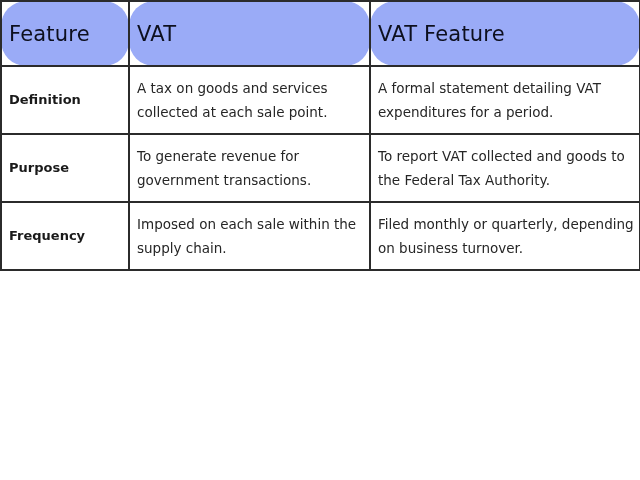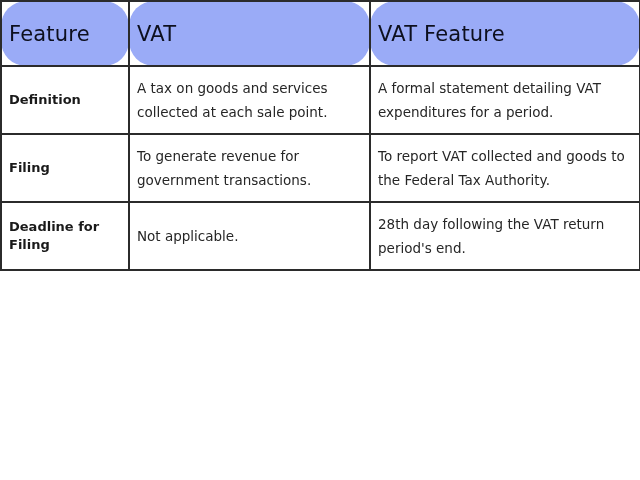--- a/index.html
+++ b/index.html
@@ -60,23 +60,23 @@
       <th>VAT Feature</th>
     </tr>
   </thead>
   <tbody>
     <tr>
       <td class="feat">Definition</td>
       <td class="val">A tax on goods and services collected at each sale point.</td>
       <td class="val">A formal statement detailing VAT expenditures for a period.</td>
     </tr>
     <tr>
-      <td class="feat">Filing</td>
+      <td class="feat">Purpose</td>
       <td class="val">To generate revenue for government transactions.</td>
       <td class="val">To report VAT collected and goods to the Federal Tax Authority.</td>
     </tr>
     <tr>
-      <td class="feat">Deadline for Filing</td>
-      <td class="val">Not applicable.</td>
-      <td class="val">28th day following the VAT return period's end.</td>
+      <td class="feat">Frequency</td>
+      <td class="val">Imposed on each sale within the supply chain.</td>
+      <td class="val">Filed monthly or quarterly, depending on business turnover.</td>
     </tr>
   </tbody>
 </table>
 
 </body></html>

